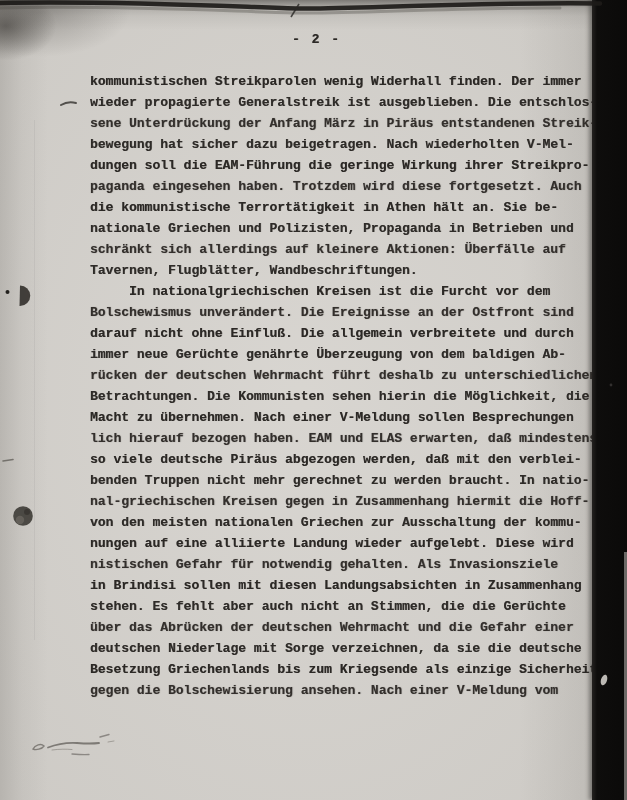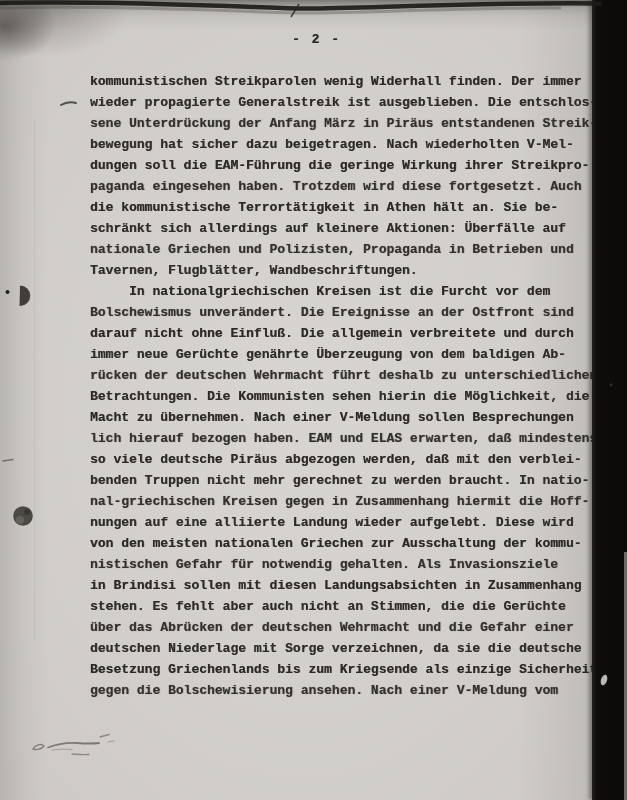--- a/index.html
+++ b/index.html
@@ -63,36 +63,36 @@
   <div class="page-number">- 2 -</div>
 
   <div class="text-block">
     <div class="text-line">kommunistischen Streikparolen wenig Widerhall finden. Der immer</div>
     <div class="text-line">wieder propagierte Generalstreik ist ausgeblieben. Die entschlos-</div>
     <div class="text-line">sene Unterdrückung der Anfang März in Piräus entstandenen Streik-</div>
     <div class="text-line">bewegung hat sicher dazu beigetragen. Nach wiederholten V-Mel-</div>
     <div class="text-line">dungen soll die EAM-Führung die geringe Wirkung ihrer Streikpro-</div>
     <div class="text-line">paganda eingesehen haben. Trotzdem wird diese fortgesetzt. Auch</div>
     <div class="text-line">die kommunistische Terrortätigkeit in Athen hält an. Sie be-</div>
+    <div class="text-line">nationale Griechen und Polizisten, Propaganda in Betrieben und</div>
     <div class="text-line">schränkt sich allerdings auf kleinere Aktionen: Überfälle auf</div>
-    <div class="text-line">nationale Griechen und Polizisten, Propaganda in Betrieben und</div>
     <div class="text-line">Tavernen, Flugblätter, Wandbeschriftungen.</div>
     <div class="text-line">     In nationalgriechischen Kreisen ist die Furcht vor dem</div>
     <div class="text-line">Bolschewismus unverändert. Die Ereignisse an der Ostfront sind</div>
     <div class="text-line">darauf nicht ohne Einfluß. Die allgemein verbreitete und durch</div>
     <div class="text-line">immer neue Gerüchte genährte Überzeugung von dem baldigen Ab-</div>
     <div class="text-line">rücken der deutschen Wehrmacht führt deshalb zu unterschiedlichen</div>
     <div class="text-line">Betrachtungen. Die Kommunisten sehen hierin die Möglichkeit, die</div>
     <div class="text-line">Macht zu übernehmen. Nach einer V-Meldung sollen Besprechungen</div>
     <div class="text-line">lich hierauf bezogen haben. EAM und ELAS erwarten, daß mindestens</div>
     <div class="text-line">so viele deutsche Piräus abgezogen werden, daß mit den verblei-</div>
     <div class="text-line">benden Truppen nicht mehr gerechnet zu werden braucht. In natio-</div>
     <div class="text-line">nal-griechischen Kreisen gegen in Zusammenhang hiermit die Hoff-</div>
+    <div class="text-line">von den meisten nationalen Griechen zur Ausschaltung der kommu-</div>
     <div class="text-line">nungen auf eine alliierte Landung wieder aufgelebt. Diese wird</div>
-    <div class="text-line">von den meisten nationalen Griechen zur Ausschaltung der kommu-</div>
     <div class="text-line">nistischen Gefahr für notwendig gehalten. Als Invasionsziele</div>
     <div class="text-line">in Brindisi sollen mit diesen Landungsabsichten in Zusammenhang</div>
     <div class="text-line">stehen. Es fehlt aber auch nicht an Stimmen, die die Gerüchte</div>
     <div class="text-line">über das Abrücken der deutschen Wehrmacht und die Gefahr einer</div>
     <div class="text-line">deutschen Niederlage mit Sorge verzeichnen, da sie die deutsche</div>
     <div class="text-line">Besetzung Griechenlands bis zum Kriegsende als einzige Sicherheit</div>
     <div class="text-line">gegen die Bolschewisierung ansehen. Nach einer V-Meldung vom</div>
   </div>
 
   <div class="scan-band-right"></div>

